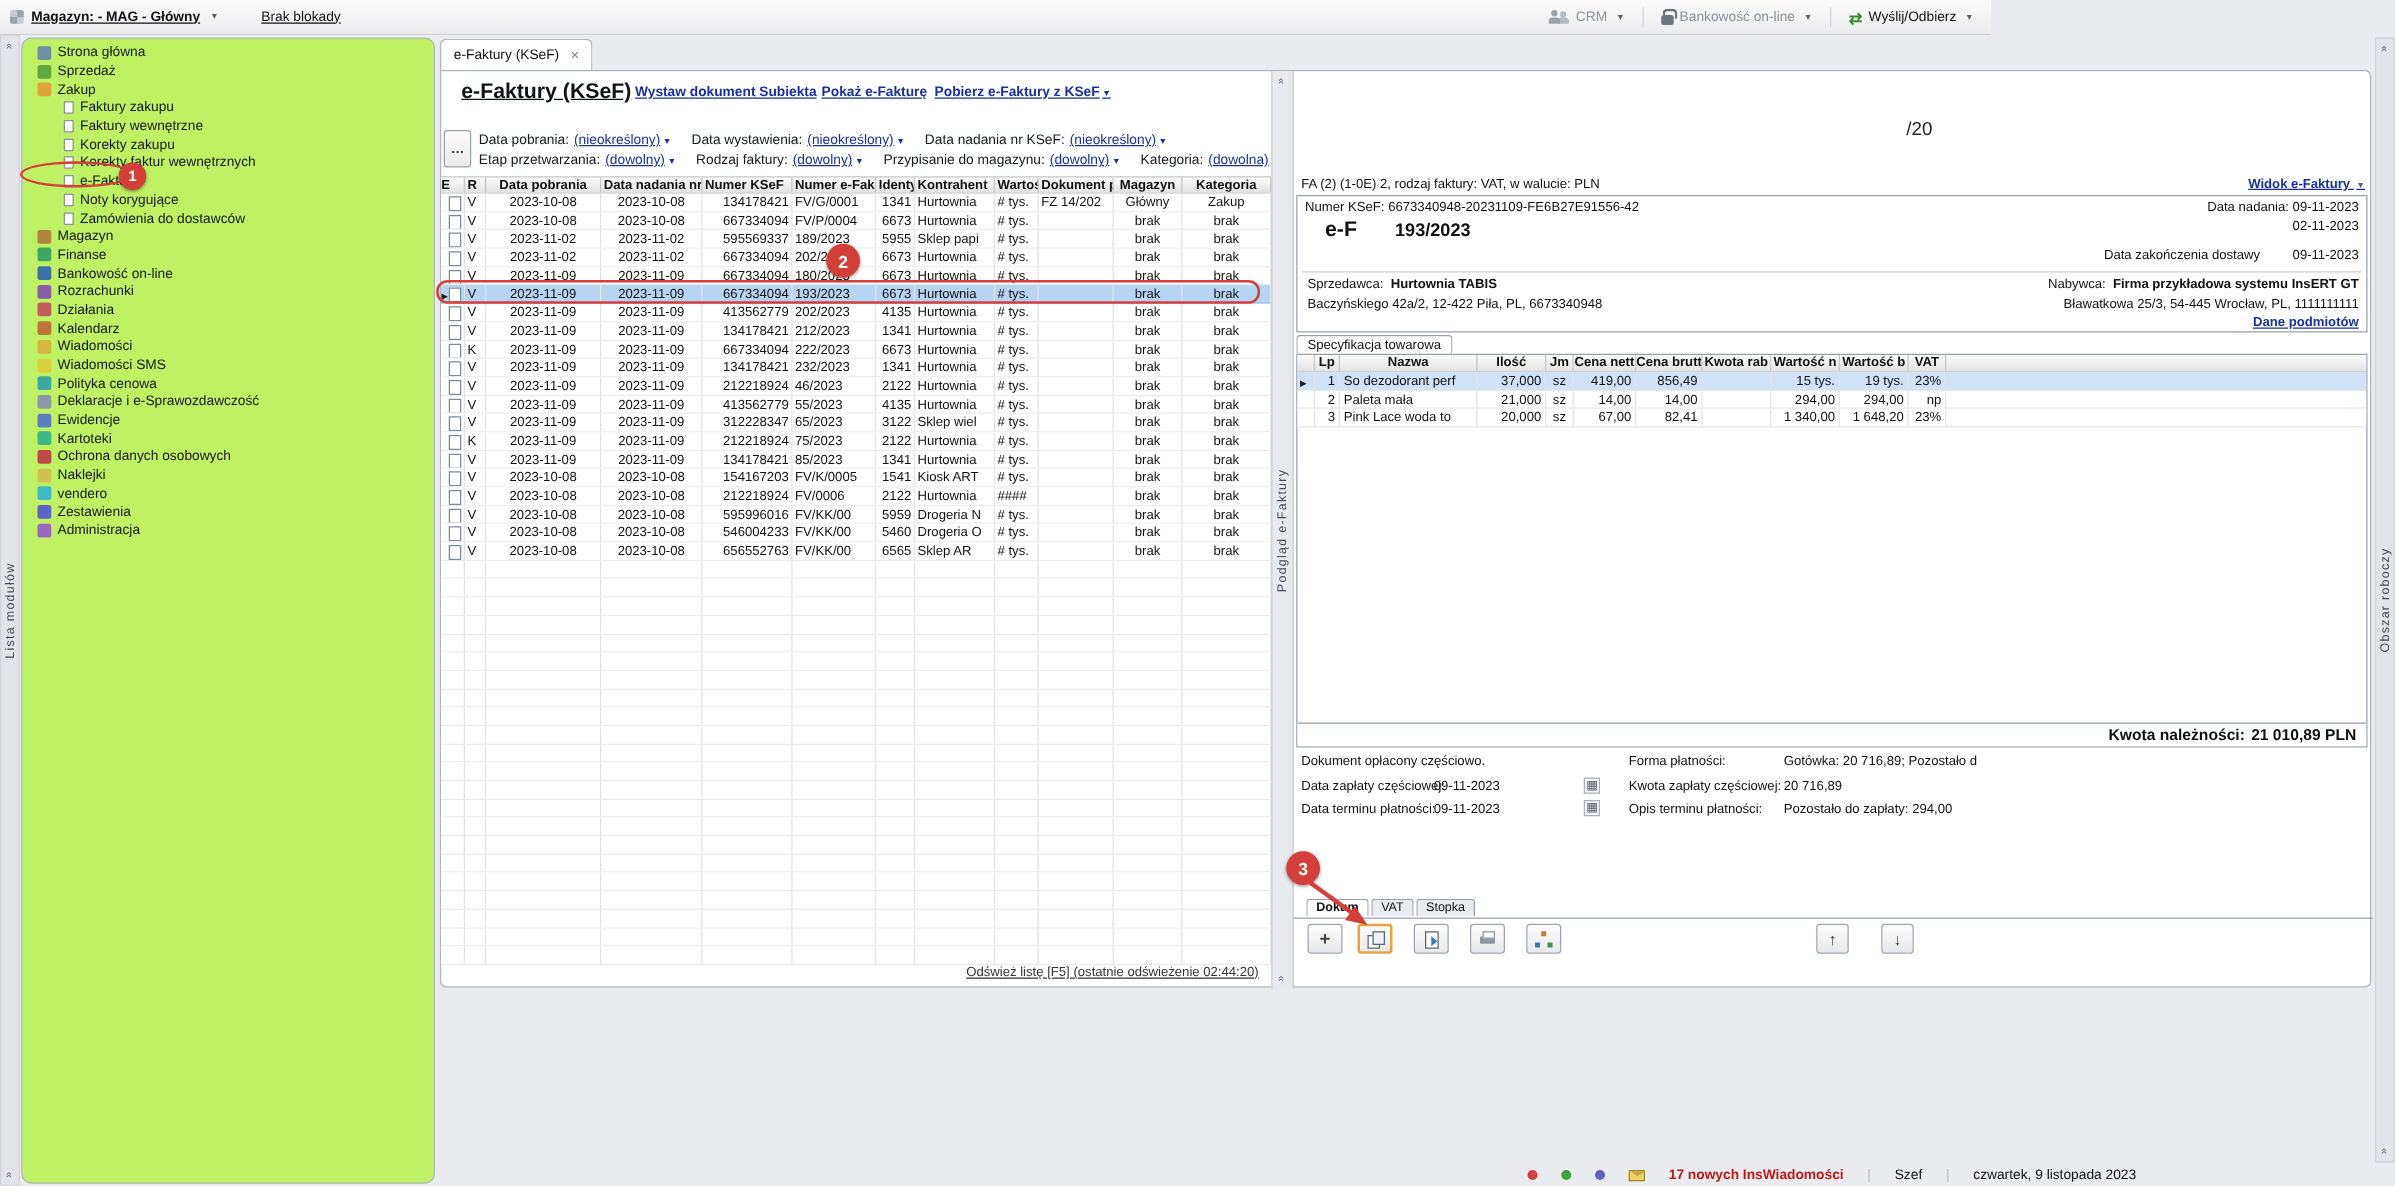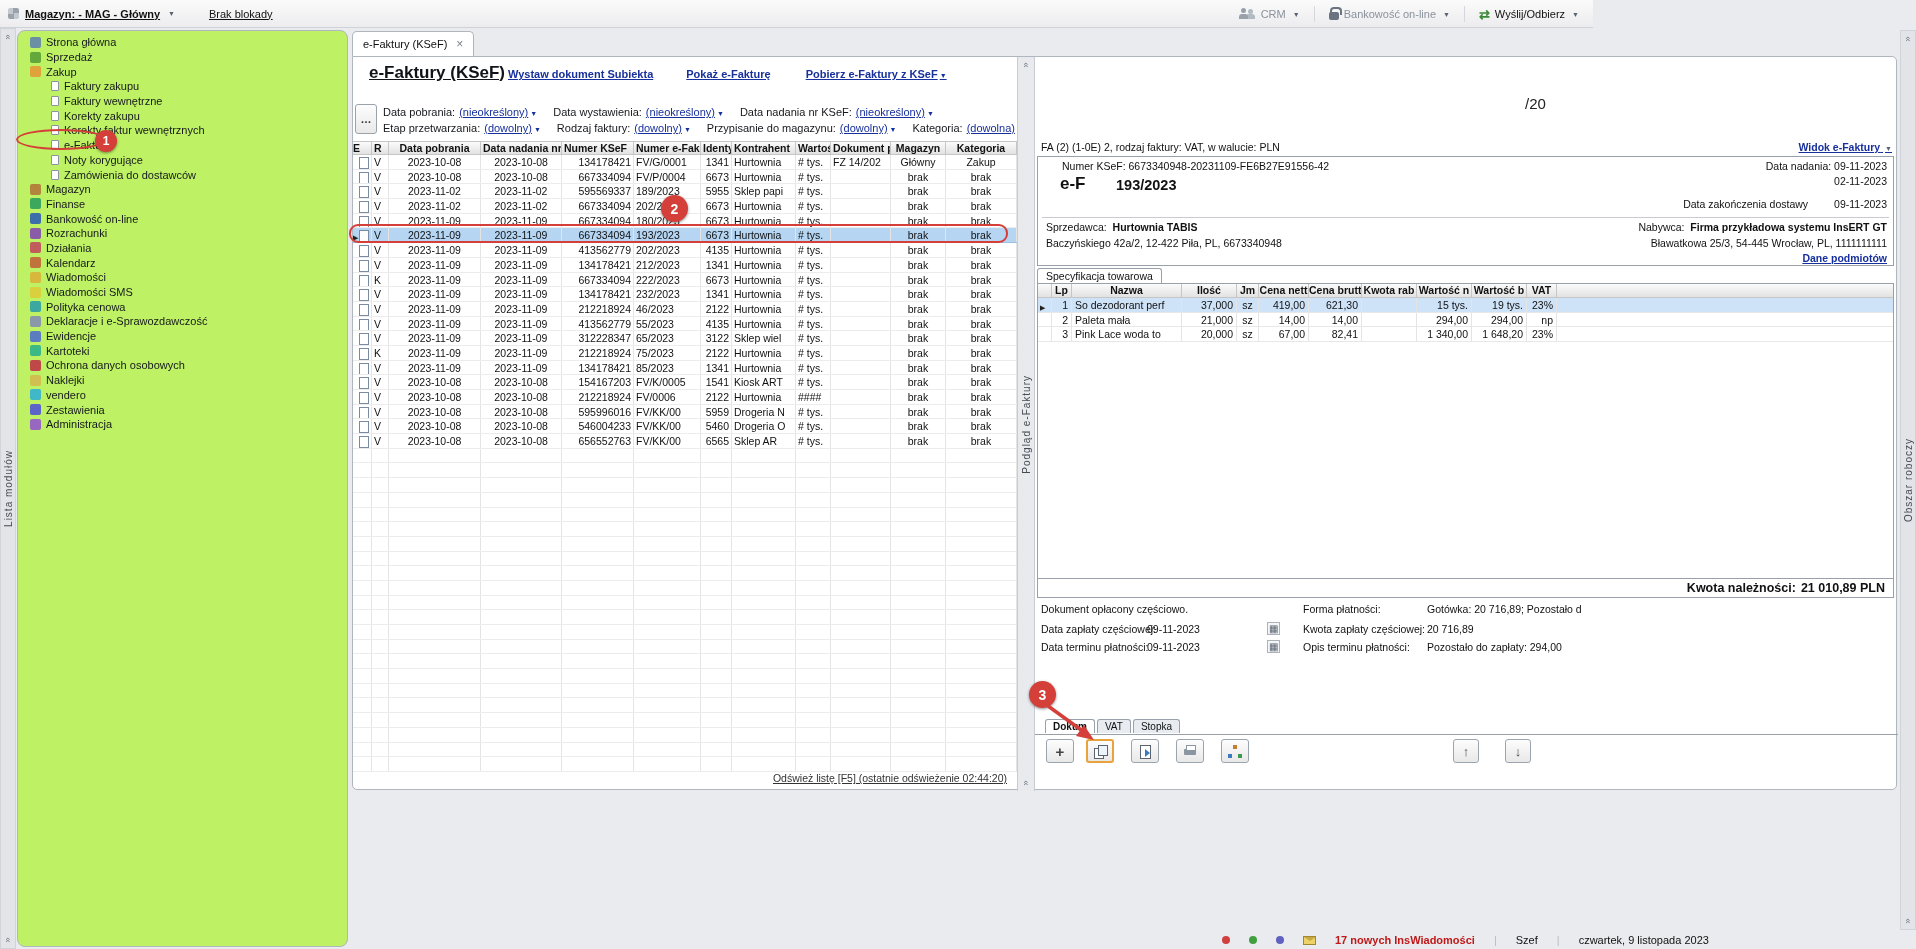--- a/index.html
+++ b/index.html
@@ -40,21 +40,21 @@
   
   .tabrow{position:absolute;left:352px;top:31px;height:25px;display:flex}
   .tab{display:inline-flex;align-items:center;gap:9px;padding:0 10px;background:#fff;border:1px solid #b0b6be;border-bottom:none;border-radius:5px 5px 0 0;height:25px}
   .tab-close{color:#7a828c;font-size:12px;line-height:1}
   
   .module{position:absolute;left:352px;top:56px;width:1545px;height:734px;background:#fff;border:1px solid #b0b6be;border-radius:0 5px 5px 5px}
   .count{position:absolute;left:1172px;top:38px;font-size:15px;color:#222}
   
   .listpane{position:absolute;left:0;top:0;width:664px;height:734px}
   .page-title{position:absolute;left:16px;top:6px;font-size:17px;font-weight:bold;text-decoration:underline;color:#101418}
-  .actions{position:absolute;left:155px;top:11px;display:flex;gap:33px;white-space:nowrap}
+  .actions{position:absolute;left:155px;top:11px;display:flex;gap:4px;white-space:nowrap}
   .action{color:#17309c;font-weight:bold;text-decoration:underline;font-size:11px}
   .action .dd-arrow{display:none}
   .action.dd .dd-arrow{display:inline;font-size:7px;color:#17309c;margin-left:2px;text-decoration:none}
   .more-btn{position:absolute;left:2px;top:47px;width:22px;height:30px;border:1px solid #9aa2ac;border-radius:3px;background:linear-gradient(#fdfdfd,#e9e9e9);display:flex;align-items:center;justify-content:center;font-weight:bold;color:#333}
   .filter-row{position:absolute;left:30px;display:flex;gap:16px;white-space:nowrap;height:14px;align-items:center}
   .fr1{top:48px}.fr2{top:64px}
   .flabel{color:#15181c;margin-right:4px}
   .fvalue{color:#17309c;font-weight:normal;text-decoration:underline}
   .fdd{font-size:7px;color:#17309c;margin-left:2px}
   
@@ -82,21 +82,21 @@
   .lrow.data .ci::before{content:"";position:absolute;left:6px;top:2px;width:8px;height:10px;background:#fff;border:1px solid #7a8aa0}
   .lrow.sel .ci::after{content:"▶";position:absolute;left:0;top:3px;font-size:7px;color:#222}
   .list-footer{position:absolute;right:10px;top:715px;font-size:10.5px;color:#333;text-decoration:underline;white-space:nowrap}
   
   .splitter{position:absolute;left:664px;top:0;width:18px;height:734px;background:#e8eaee;border-left:1px solid #c8ccd2;border-right:1px solid #c8ccd2;display:flex;flex-direction:column;align-items:center}
   
   .preview{position:absolute;left:682px;top:0;width:863px;height:734px}
   .pv-head{position:absolute;left:6px;right:6px;top:84px;height:14px;display:flex;justify-content:space-between;font-size:10.5px}
   .pv-link{color:#17309c;font-weight:bold;text-decoration:underline;white-space:nowrap}
   .pv-info{position:absolute;left:2px;top:99px;width:857px;height:110px;border:1px solid #98a0aa;background:#fff}
-  .pi-1{position:absolute;left:24px;right:6px;top:3px;display:flex;justify-content:space-between;font-size:10.5px}
+  .pi-1{position:absolute;left:6px;right:6px;top:3px;display:flex;justify-content:space-between;font-size:10.5px}
   .pi-logo{position:absolute;left:22px;top:17px;font-size:17px;font-weight:bold}
   .pi-num{position:absolute;left:78px;top:20px;font-size:14.5px;font-weight:bold}
   .pi-d1{position:absolute;right:6px;top:18px;font-size:10.5px}
   .pi-d2{position:absolute;right:6px;top:41px;font-size:10.5px}
   .pi-d2 .lbl{margin-right:26px}
   .pi-div{position:absolute;left:4px;right:4px;top:60px;border-top:1px solid #c8ccd2}
   .pi-party-l{position:absolute;left:8px;top:64px;font-size:10.5px;white-space:nowrap}
   .pi-party-r{position:absolute;right:6px;top:64px;font-size:10.5px;white-space:nowrap;text-align:right}
   .pi-addr-l{position:absolute;left:8px;top:80px;font-size:10.5px;white-space:nowrap}
   .pi-addr-r{position:absolute;right:6px;top:80px;font-size:10.5px;white-space:nowrap}
@@ -1108,21 +1108,21 @@
   <span>VAT</span>
 </div>
       <div>
   <div class="srow sel">
     <span></span>
     <span>1</span>
     <span>So dezodorant perf</span>
     <span>37,000</span>
     <span>sz</span>
     <span>419,00</span>
-    <span>621,30</span>
+    <span>856,49</span>
     <span></span>
     <span>15 tys.</span>
     <span>19 tys.</span>
     <span>23%</span>
   </div>
 
   <div class="srow">
     <span></span>
     <span>2</span>
     <span>Paleta mała</span>

